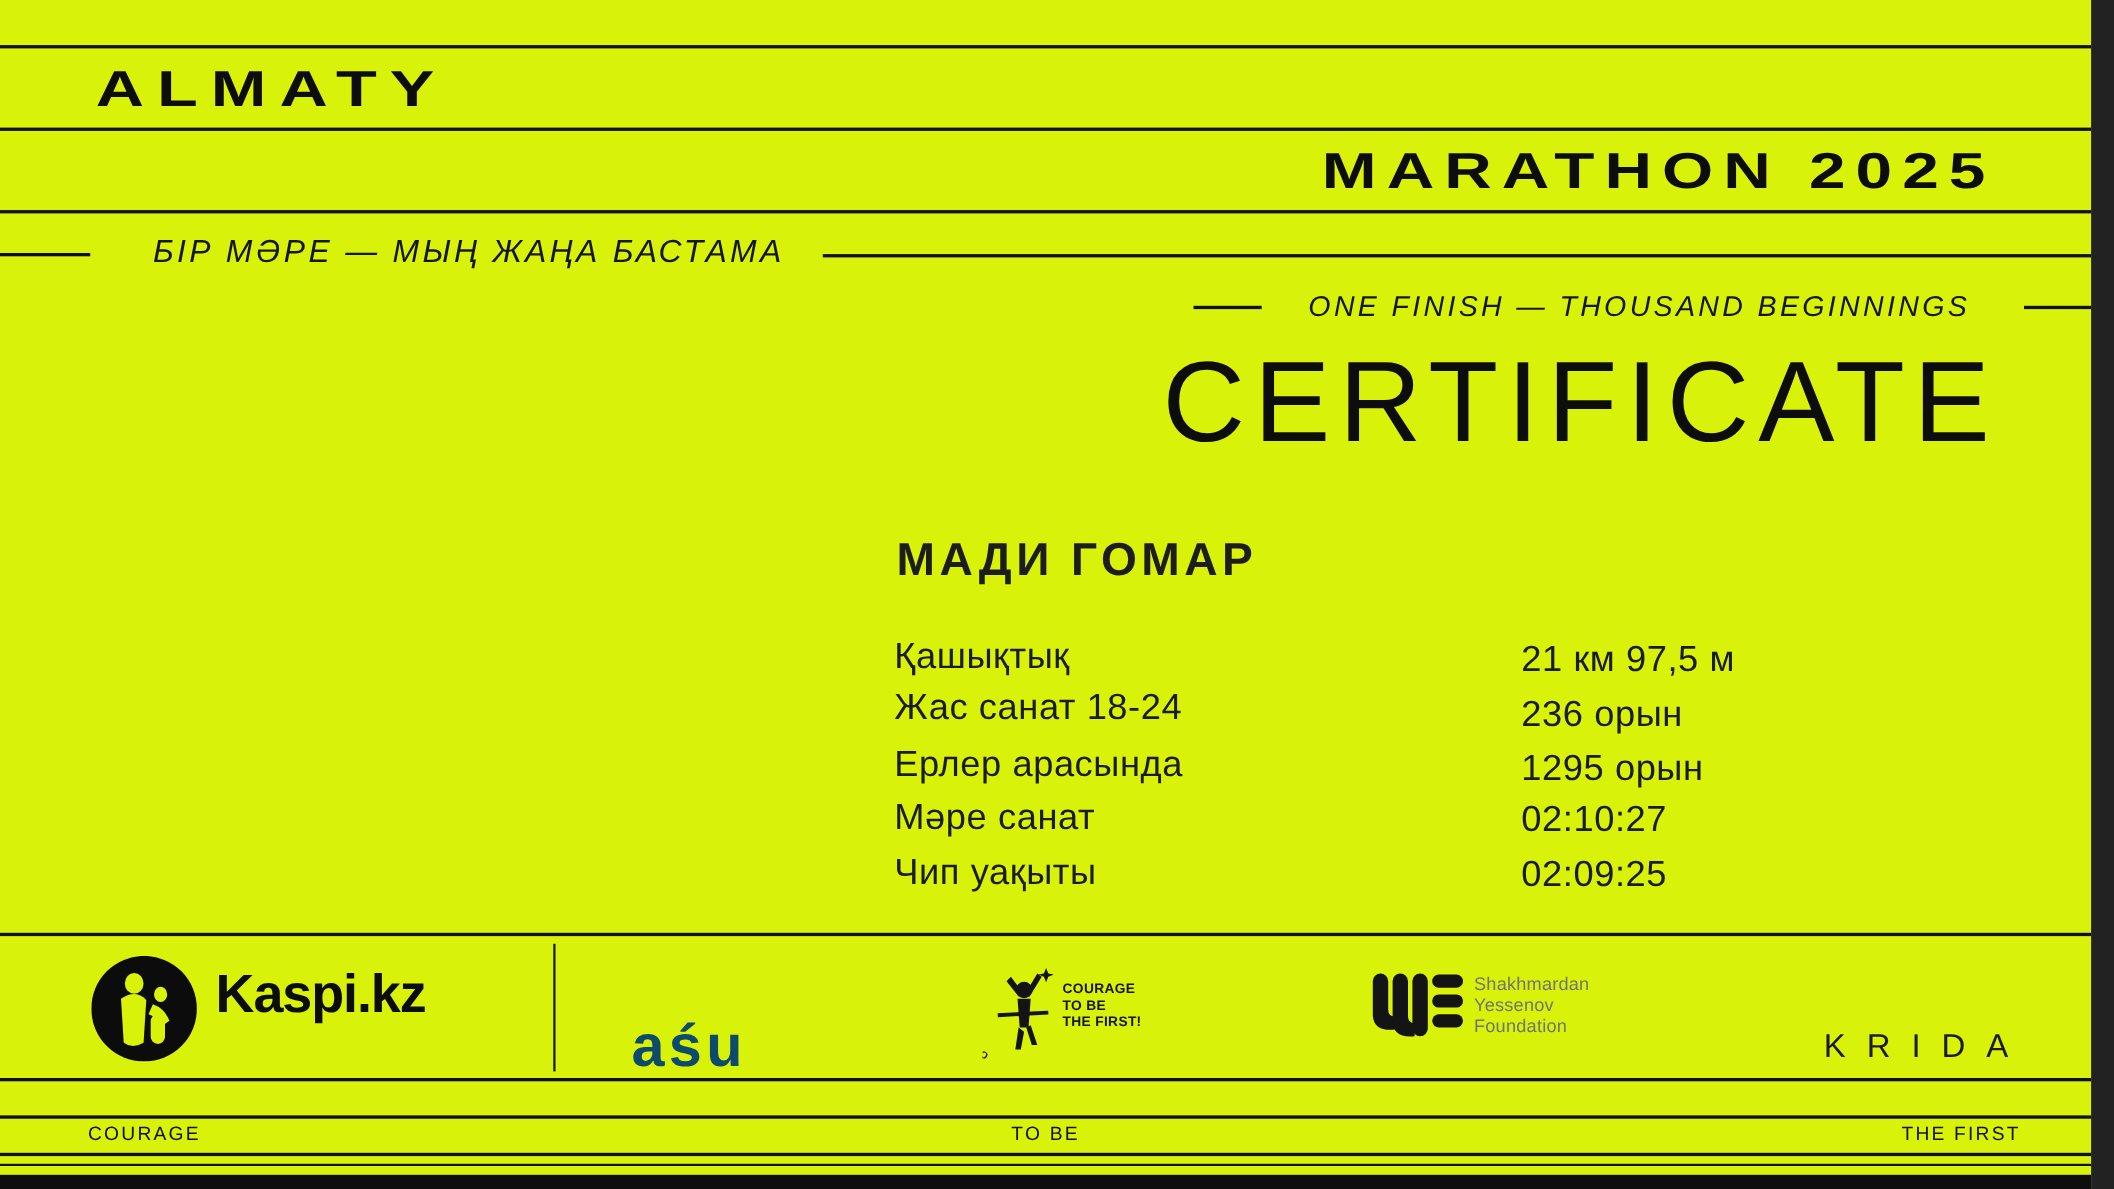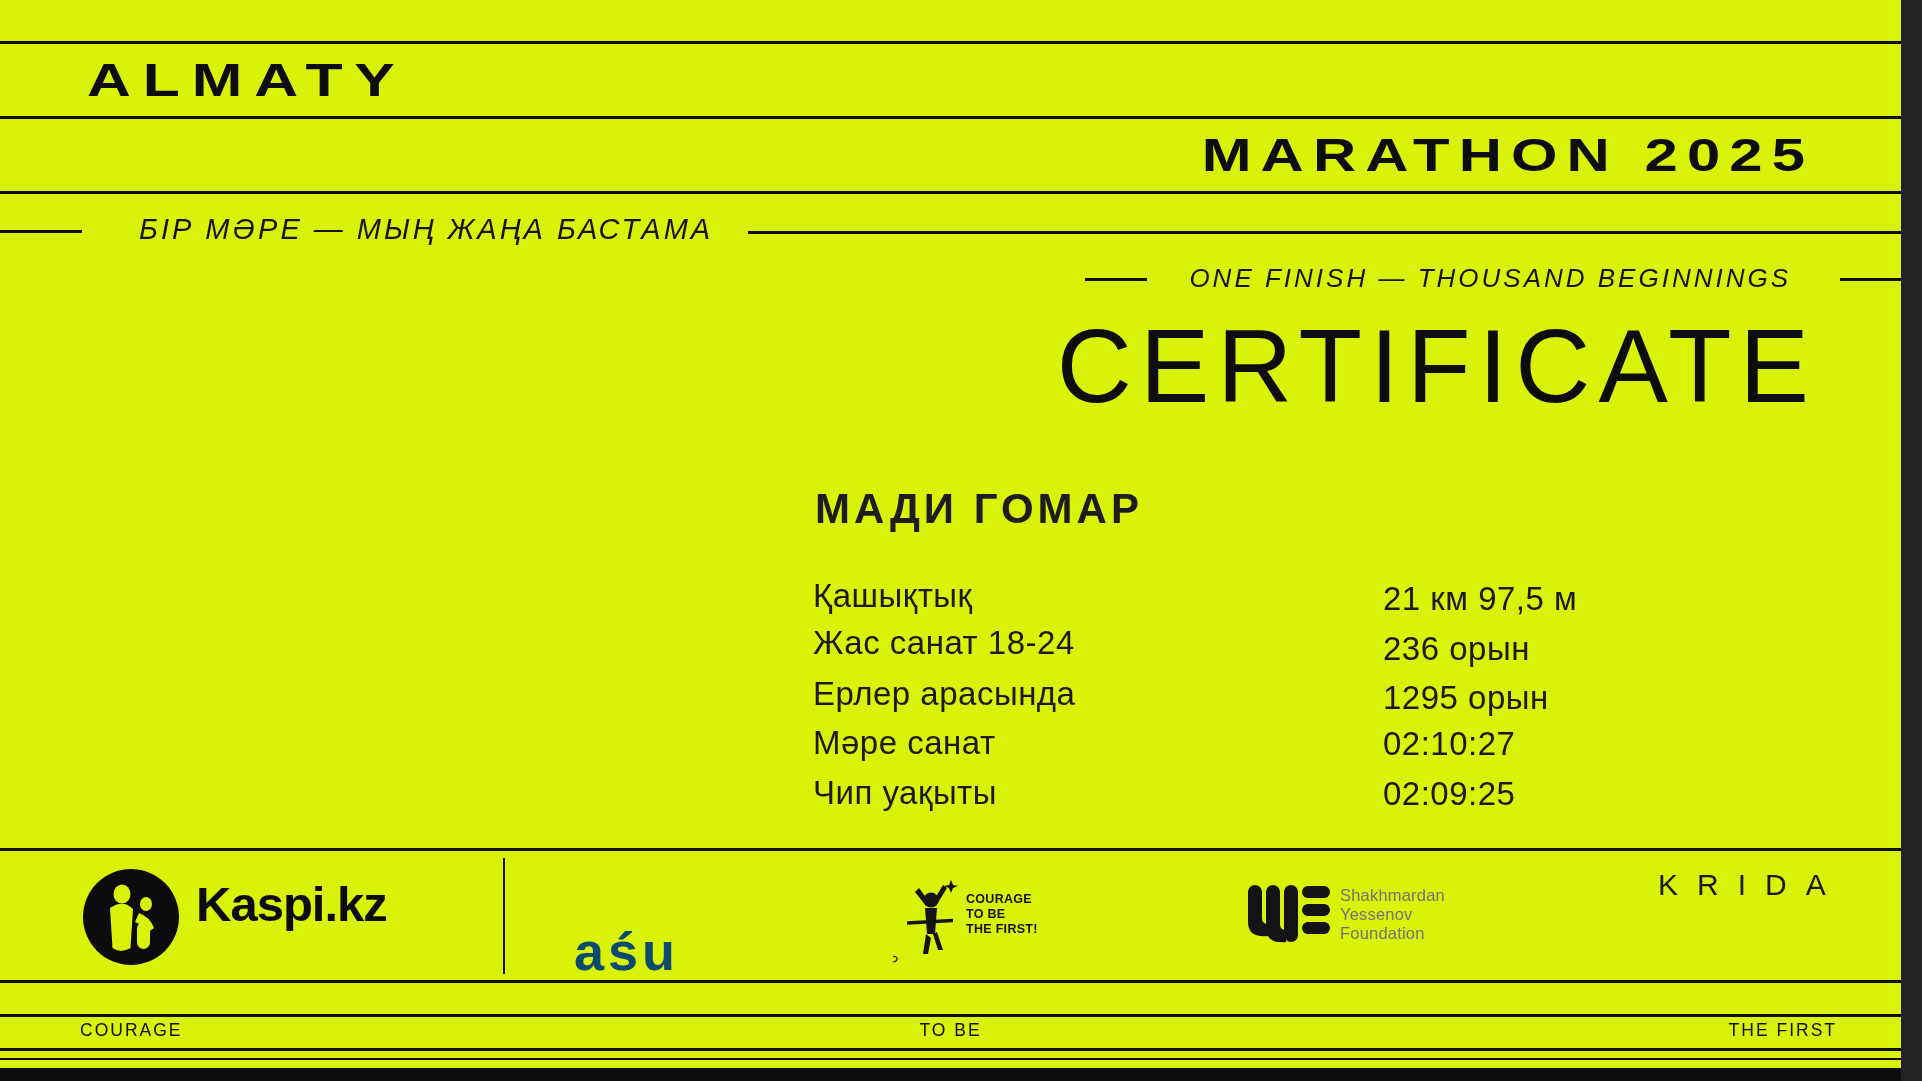--- a/index.html
+++ b/index.html
@@ -40,21 +40,21 @@
   .res{position:absolute; font-size:33px; letter-spacing:.5px; line-height:1; color:#1b1b1b; white-space:nowrap;}
   .res-label{left:813px;}
   .res-value{left:1383px;}
 
   
   .kaspi-word{left:196px; top:880px; font-size:49px; font-weight:700; letter-spacing:-1px; line-height:1; color:#0c0c0c;}
   .divider{left:503px; top:858px; width:2px; height:116px; background:#141414; position:absolute;}
   .asu-word{left:574px; top:884px; font-size:54px; font-weight:700; letter-spacing:4px; line-height:1; color:#0c4a6e;margin-top:40px;}
   .fund-lines{left:966px; top:892px; font-size:12.5px; font-weight:700; letter-spacing:.3px; line-height:15px; color:#141414;}
   .yf-lines{left:1340px; top:886px; font-size:16.5px; font-weight:500; letter-spacing:.2px; line-height:19px; color:#737373;}
-  .krida-word{left:1658px; top:870px; font-size:30px; font-weight:400; letter-spacing:19px; line-height:1; color:#1a1a1a;}
+  .krida-word{left:1658px; top:937px; font-size:30px; font-weight:400; letter-spacing:19px; line-height:1; color:#1a1a1a;}
 
   .strip-text{position:absolute; top:1022px; font-size:17.5px; font-weight:500; letter-spacing:2px; line-height:1; color:#111;}
   .strip-left{left:80px;}
   .strip-center{left:50%; transform:translateX(-50%);}
   .strip-right{right:64px;}
   .bottom-band{position:absolute; left:0; right:0; top:1068px; bottom:0; background:#0e0e0e;}
 </style>
 </head>
 <body>
 

